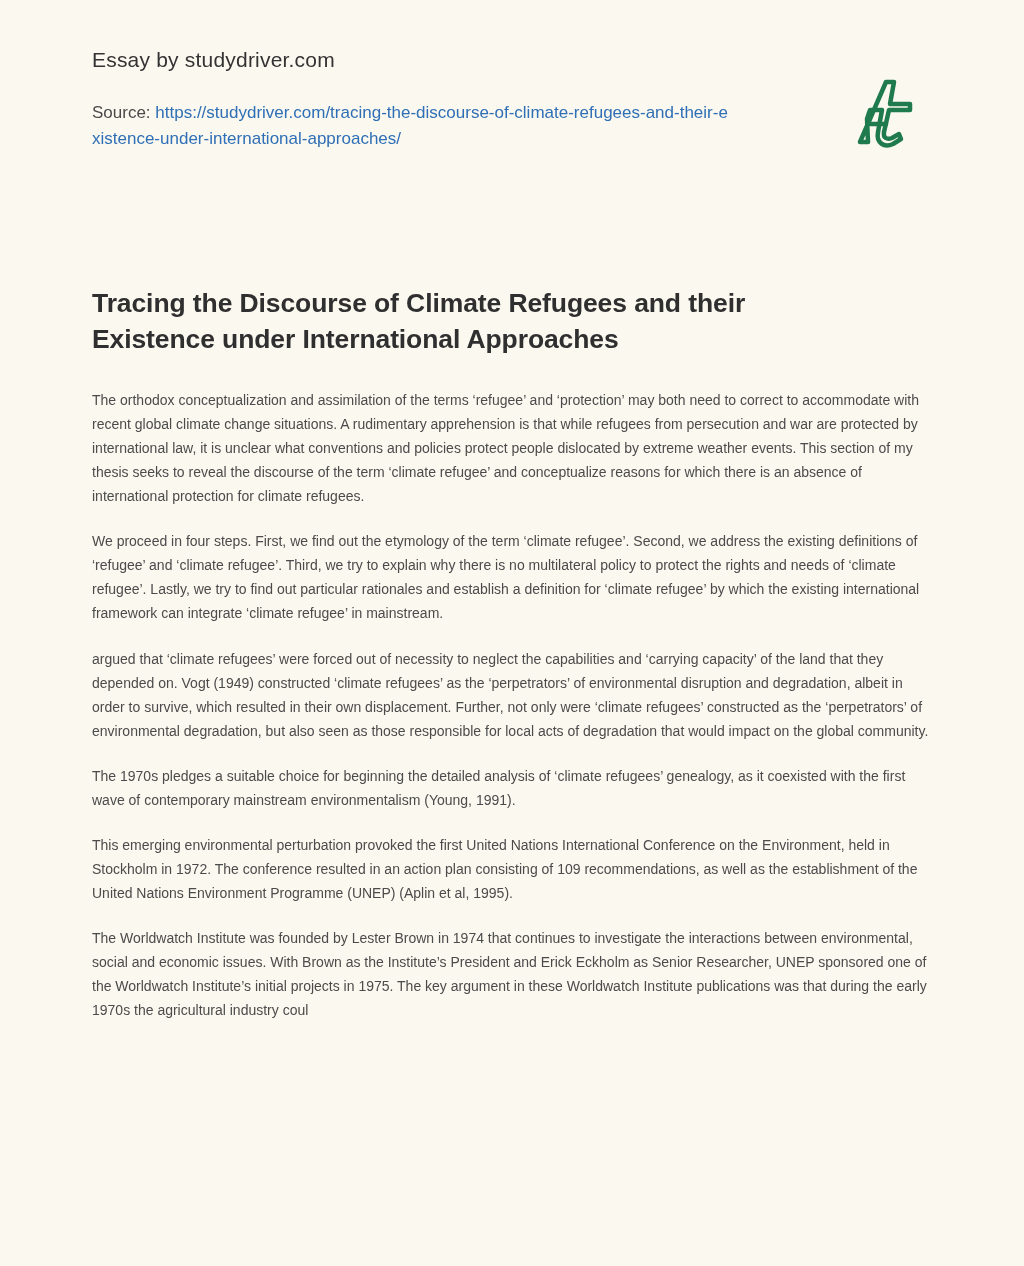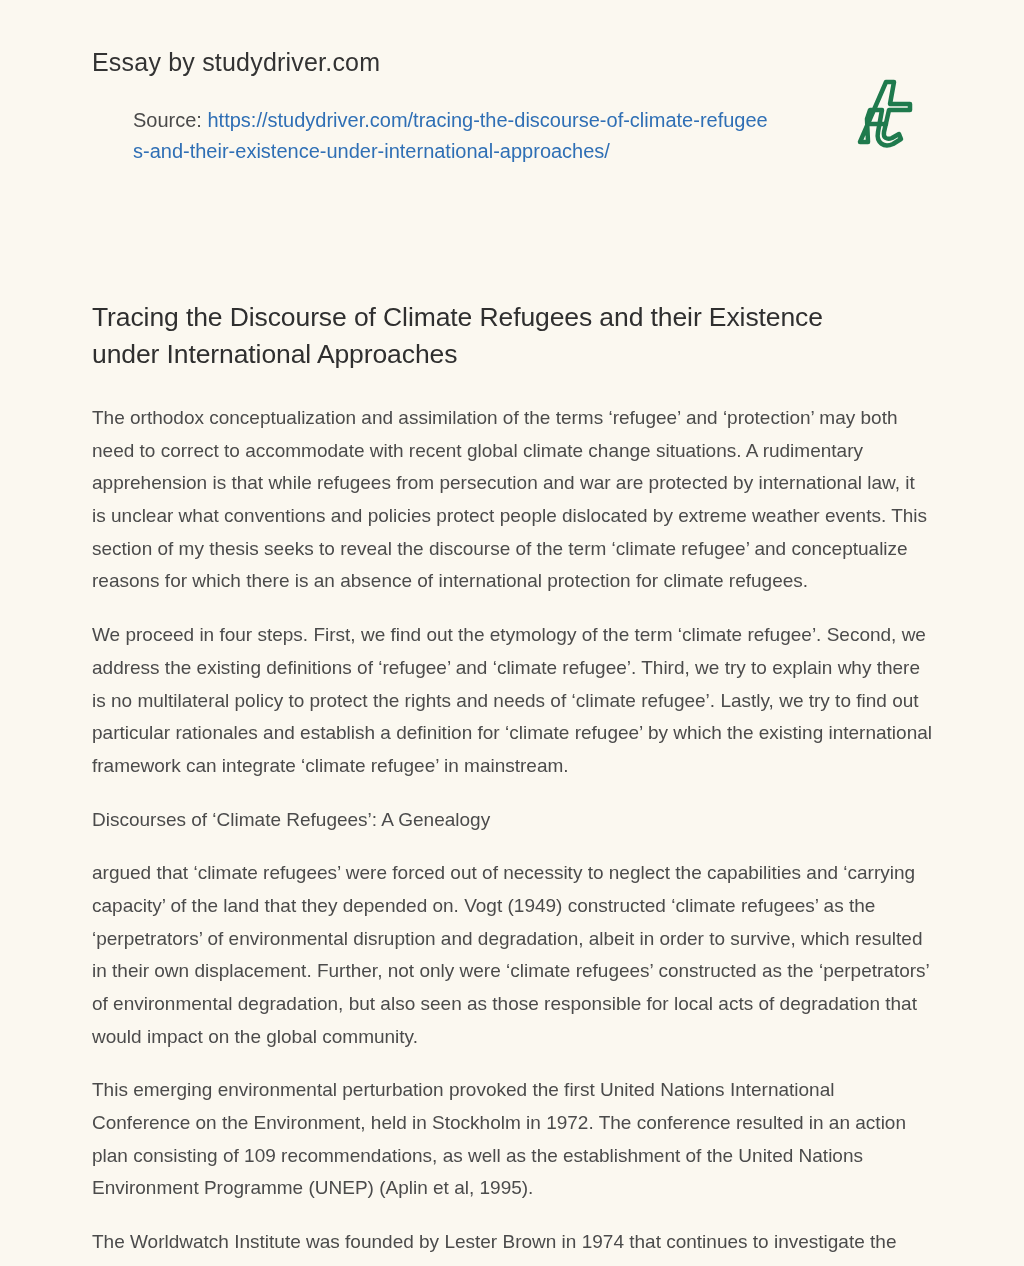--- a/index.html
+++ b/index.html
@@ -15,33 +15,32 @@
   }
   .page {
     width: 1024px;
     min-height: 1266px;
     box-sizing: border-box;
     padding: 40px 92px 0 92px;
     position: relative;
     background: #fbf8f0;
   }
   .masthead {
-    font-size: 25px;
+    font-size: 21px;
     color: #333333;
     letter-spacing: 0.2px;
     margin: 8px 0 0 0;
     font-weight: 400;
   }
   .source-row {
     margin-top: 28px;
-    font-size: 20px;
+    font-size: 17px;
     line-height: 1.55;
     color: #4a4a4a;
     max-width: 640px;
-    margin-left: 41px;
   }
   .source-label {
     color: #4a4a4a;
   }
   .source-link {
     color: #2f6fb5;
     text-decoration: none;
     word-break: break-all;
   }
   .logo {
@@ -50,31 +49,31 @@
     right: 92px;
     width: 86px;
     height: 86px;
   }
   .logo svg { display: block; }
 
   h1.title {
     margin: 132px 0 0 0;
     font-size: 26.5px;
     line-height: 1.38;
-    font-weight: 400;
+    font-weight: 700;
     color: #2f2f2f;
     max-width: 740px;
     letter-spacing: -0.1px;
   }
   .body-copy {
     margin-top: 30px;
   }
   .body-copy p {
     margin: 0 0 21px 0;
-    font-size: 19px;
+    font-size: 14px;
     line-height: 1.72;
     color: #4b4b4b;
     max-width: 840px;
   }
   .body-copy p:last-child {
     margin-bottom: 0;
   }
   .fade-bottom {
     position: absolute;
     left: 0;
@@ -101,20 +100,20 @@
       <path d="M14 72 L40 12 L48 12 L44 34 L64 34 L64 40 L43 40 L38 62 C37 68 41 70 46 68 L53 64 L55 69 L47 74 C38 78 30 73 32 62 L36 40 L30 40 L24 40 L21 49 L22 72 Z" fill="none" stroke="#1f7a4d" stroke-width="4.5" stroke-linejoin="round" stroke-linecap="round"></path>
       <path d="M22 54 L40 54" fill="none" stroke="#1f7a4d" stroke-width="4.5" stroke-linecap="round"></path>
     </svg>
   </div>
 
   <h1 class="title">Tracing the Discourse of Climate Refugees and their Existence under International Approaches</h1>
 
   <div class="body-copy">
     <p>The orthodox conceptualization and assimilation of the terms ‘refugee’ and ‘protection’ may both need to correct to accommodate with recent global climate change situations. A rudimentary apprehension is that while refugees from persecution and war are protected by international law, it is unclear what conventions and policies protect people dislocated by extreme weather events. This section of my thesis seeks to reveal the discourse of the term ‘climate refugee’ and conceptualize reasons for which there is an absence of international protection for climate refugees.</p>
     <p>We proceed in four steps. First, we find out the etymology of the term ‘climate refugee’. Second, we address the existing definitions of ‘refugee’ and ‘climate refugee’. Third, we try to explain why there is no multilateral policy to protect the rights and needs of ‘climate refugee’. Lastly, we try to find out particular rationales and establish a definition for ‘climate refugee’ by which the existing international framework can integrate ‘climate refugee’ in mainstream.</p>
-    <p>Discourses of ‘Climate Refugees’: A Genealogy</p>
     <p>argued that ‘climate refugees’ were forced out of necessity to neglect the capabilities and ‘carrying capacity’ of the land that they depended on. Vogt (1949) constructed ‘climate refugees’ as the ‘perpetrators’ of environmental disruption and degradation, albeit in order to survive, which resulted in their own displacement. Further, not only were ‘climate refugees’ constructed as the ‘perpetrators’ of environmental degradation, but also seen as those responsible for local acts of degradation that would impact on the global community.</p>
+    <p>The 1970s pledges a suitable choice for beginning the detailed analysis of ‘climate refugees’ genealogy, as it coexisted with the first wave of contemporary mainstream environmentalism (Young, 1991).</p>
     <p>This emerging environmental perturbation provoked the first United Nations International Conference on the Environment, held in Stockholm in 1972. The conference resulted in an action plan consisting of 109 recommendations, as well as the establishment of the United Nations Environment Programme (UNEP) (Aplin et al, 1995).</p>
     <p>The Worldwatch Institute was founded by Lester Brown in 1974 that continues to investigate the interactions between environmental, social and economic issues. With Brown as the Institute’s President and Erick Eckholm as Senior Researcher, UNEP sponsored one of the Worldwatch Institute’s initial projects in 1975. The key argument in these Worldwatch Institute publications was that during the early 1970s the agricultural industry coul</p>
   </div>
 
   <div class="fade-bottom"></div>
 </div>
 
 </body></html>

